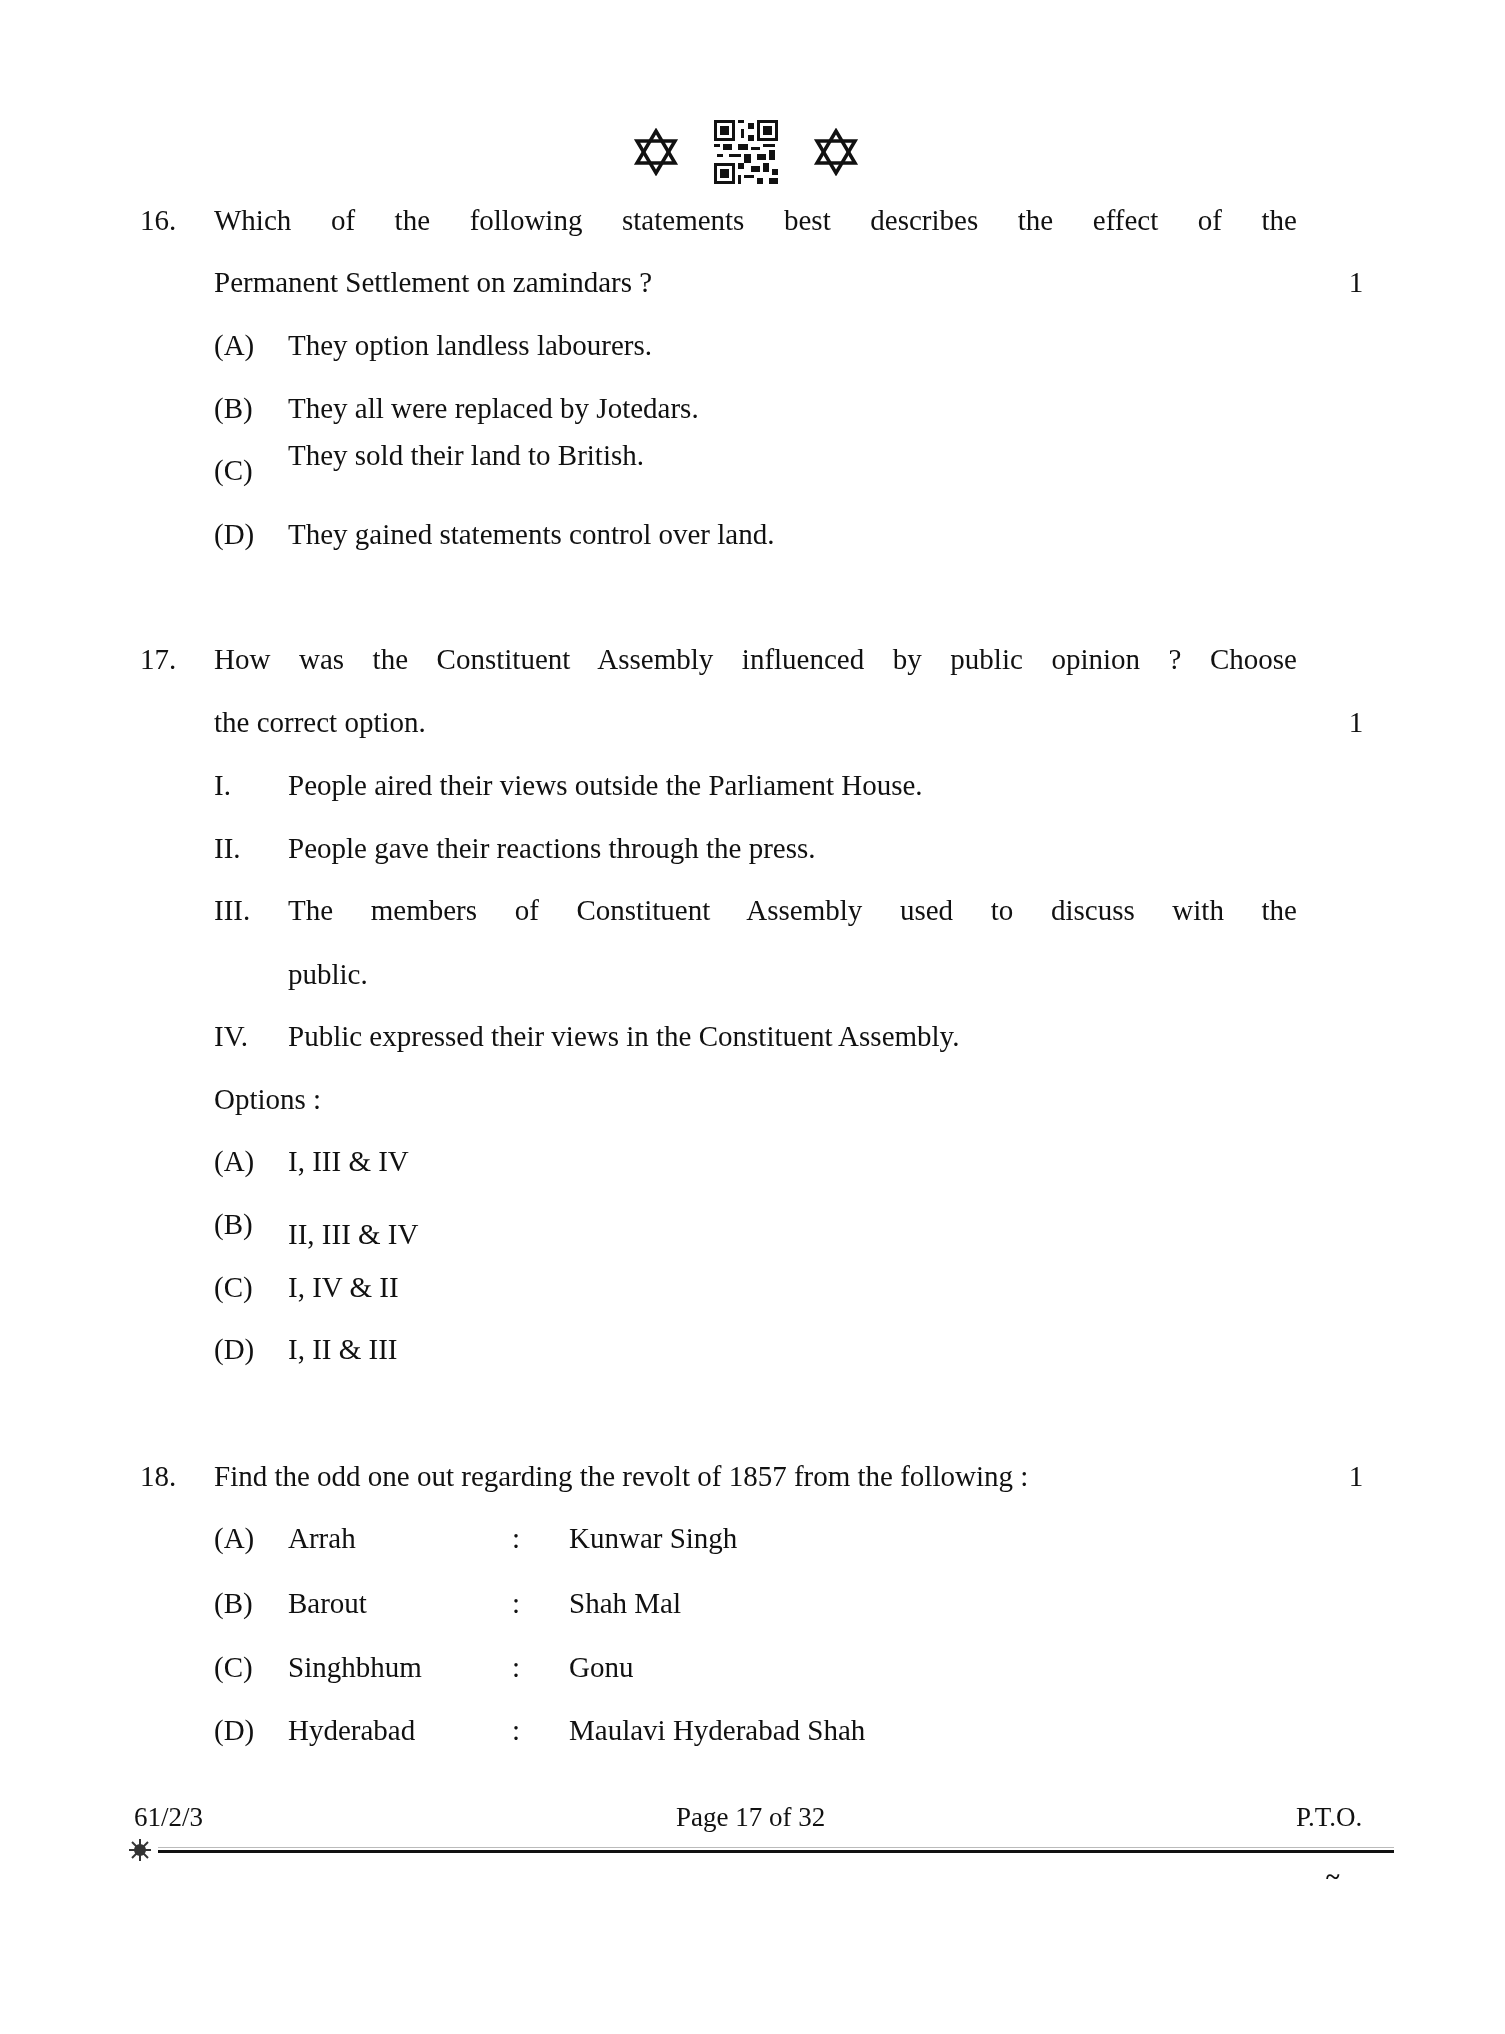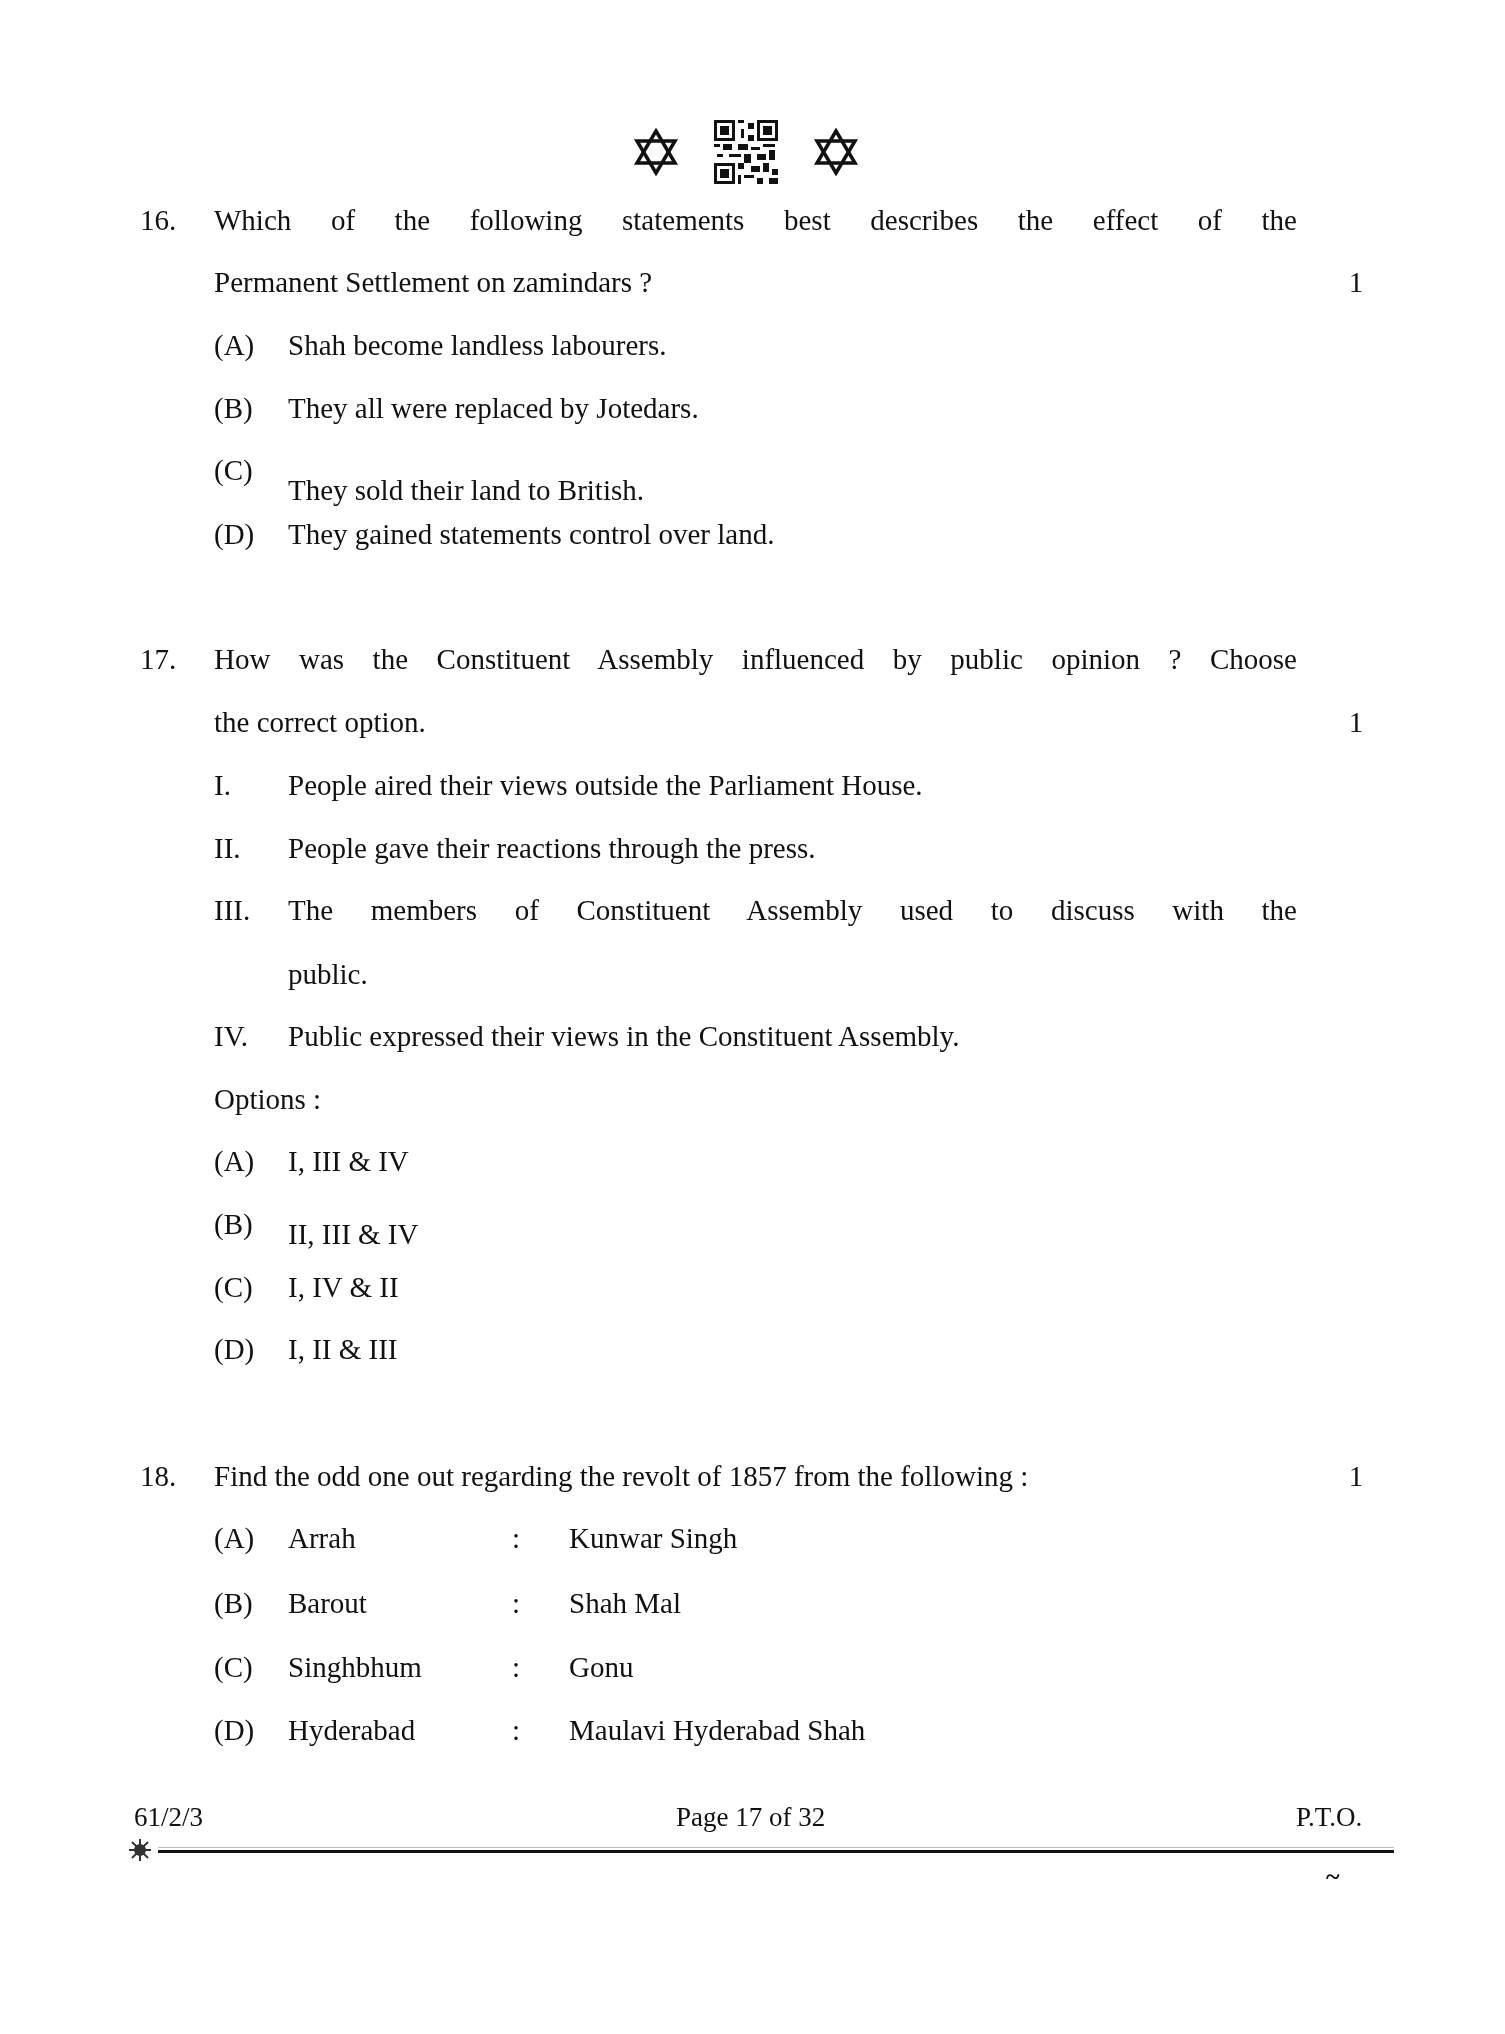--- a/index.html
+++ b/index.html
@@ -67,25 +67,25 @@
   <polygon points="23,45 42,13 4,13" fill="none" stroke="#111" stroke-width="3.5"></polygon>
 </svg>
 
 <div>
   <div class="ln num" style="top:202px">16.</div>
   <div class="ln just" style="top:202px">Which of the following statements best describes the effect of the</div>
   <div class="ln" style="top:264px;left:214px">Permanent Settlement on zamindars ?</div>
   <div class="ln mark" style="top:264px">1</div>
 
   <div class="ln opt-letter" style="top:327px">(A)</div>
-  <div class="ln opt-text" style="top:327px">Shah become landless labourers.</div>
+  <div class="ln opt-text" style="top:327px">They option landless labourers.</div>
   <div class="ln opt-letter" style="top:390px">(B)</div>
   <div class="ln opt-text" style="top:390px">They all were replaced by Jotedars.</div>
   <div class="ln opt-letter" style="top:452px">(C)</div>
-  <div class="ln opt-text" style="top:472px">They sold their land to British.</div>
+  <div class="ln opt-text" style="top:437px">They sold their land to British.</div>
   <div class="ln opt-letter" style="top:516px">(D)</div>
   <div class="ln opt-text" style="top:516px">They gained statements control over land.</div>
 </div>
 
 <div>
   <div class="ln num" style="top:641px">17.</div>
   <div class="ln just" style="top:641px">How was the Constituent Assembly influenced by public opinion ? Choose</div>
   <div class="ln" style="top:704px;left:214px">the correct option.</div>
   <div class="ln mark" style="top:704px">1</div>
 

